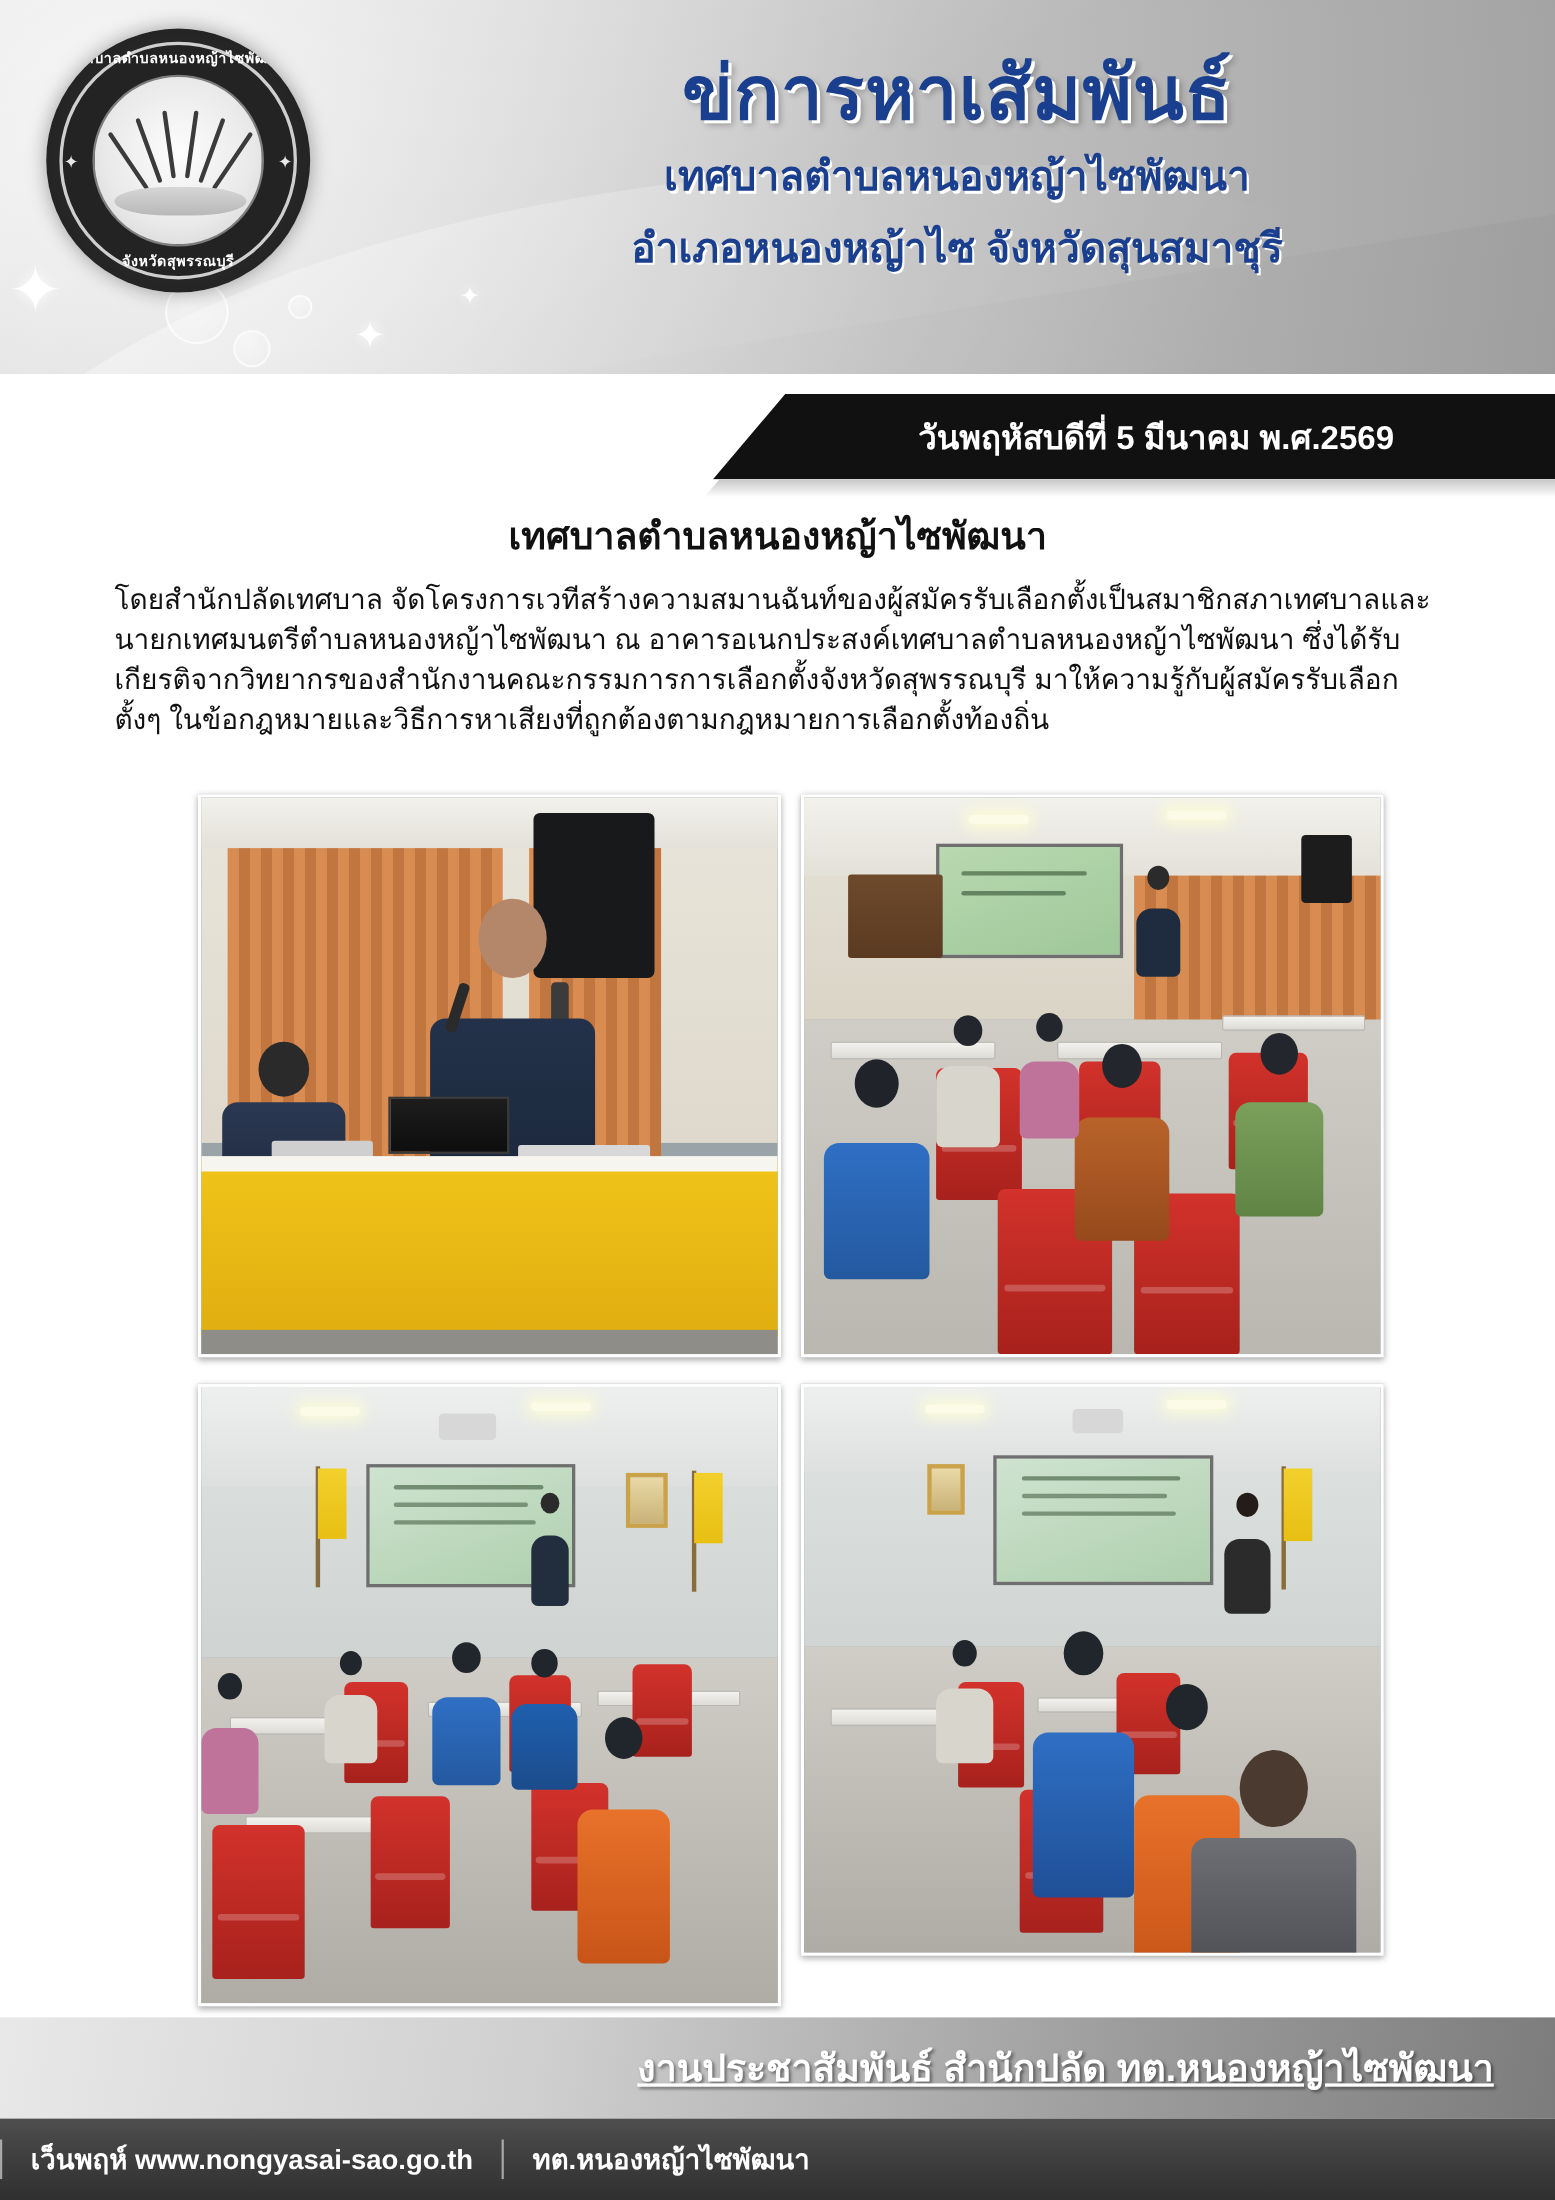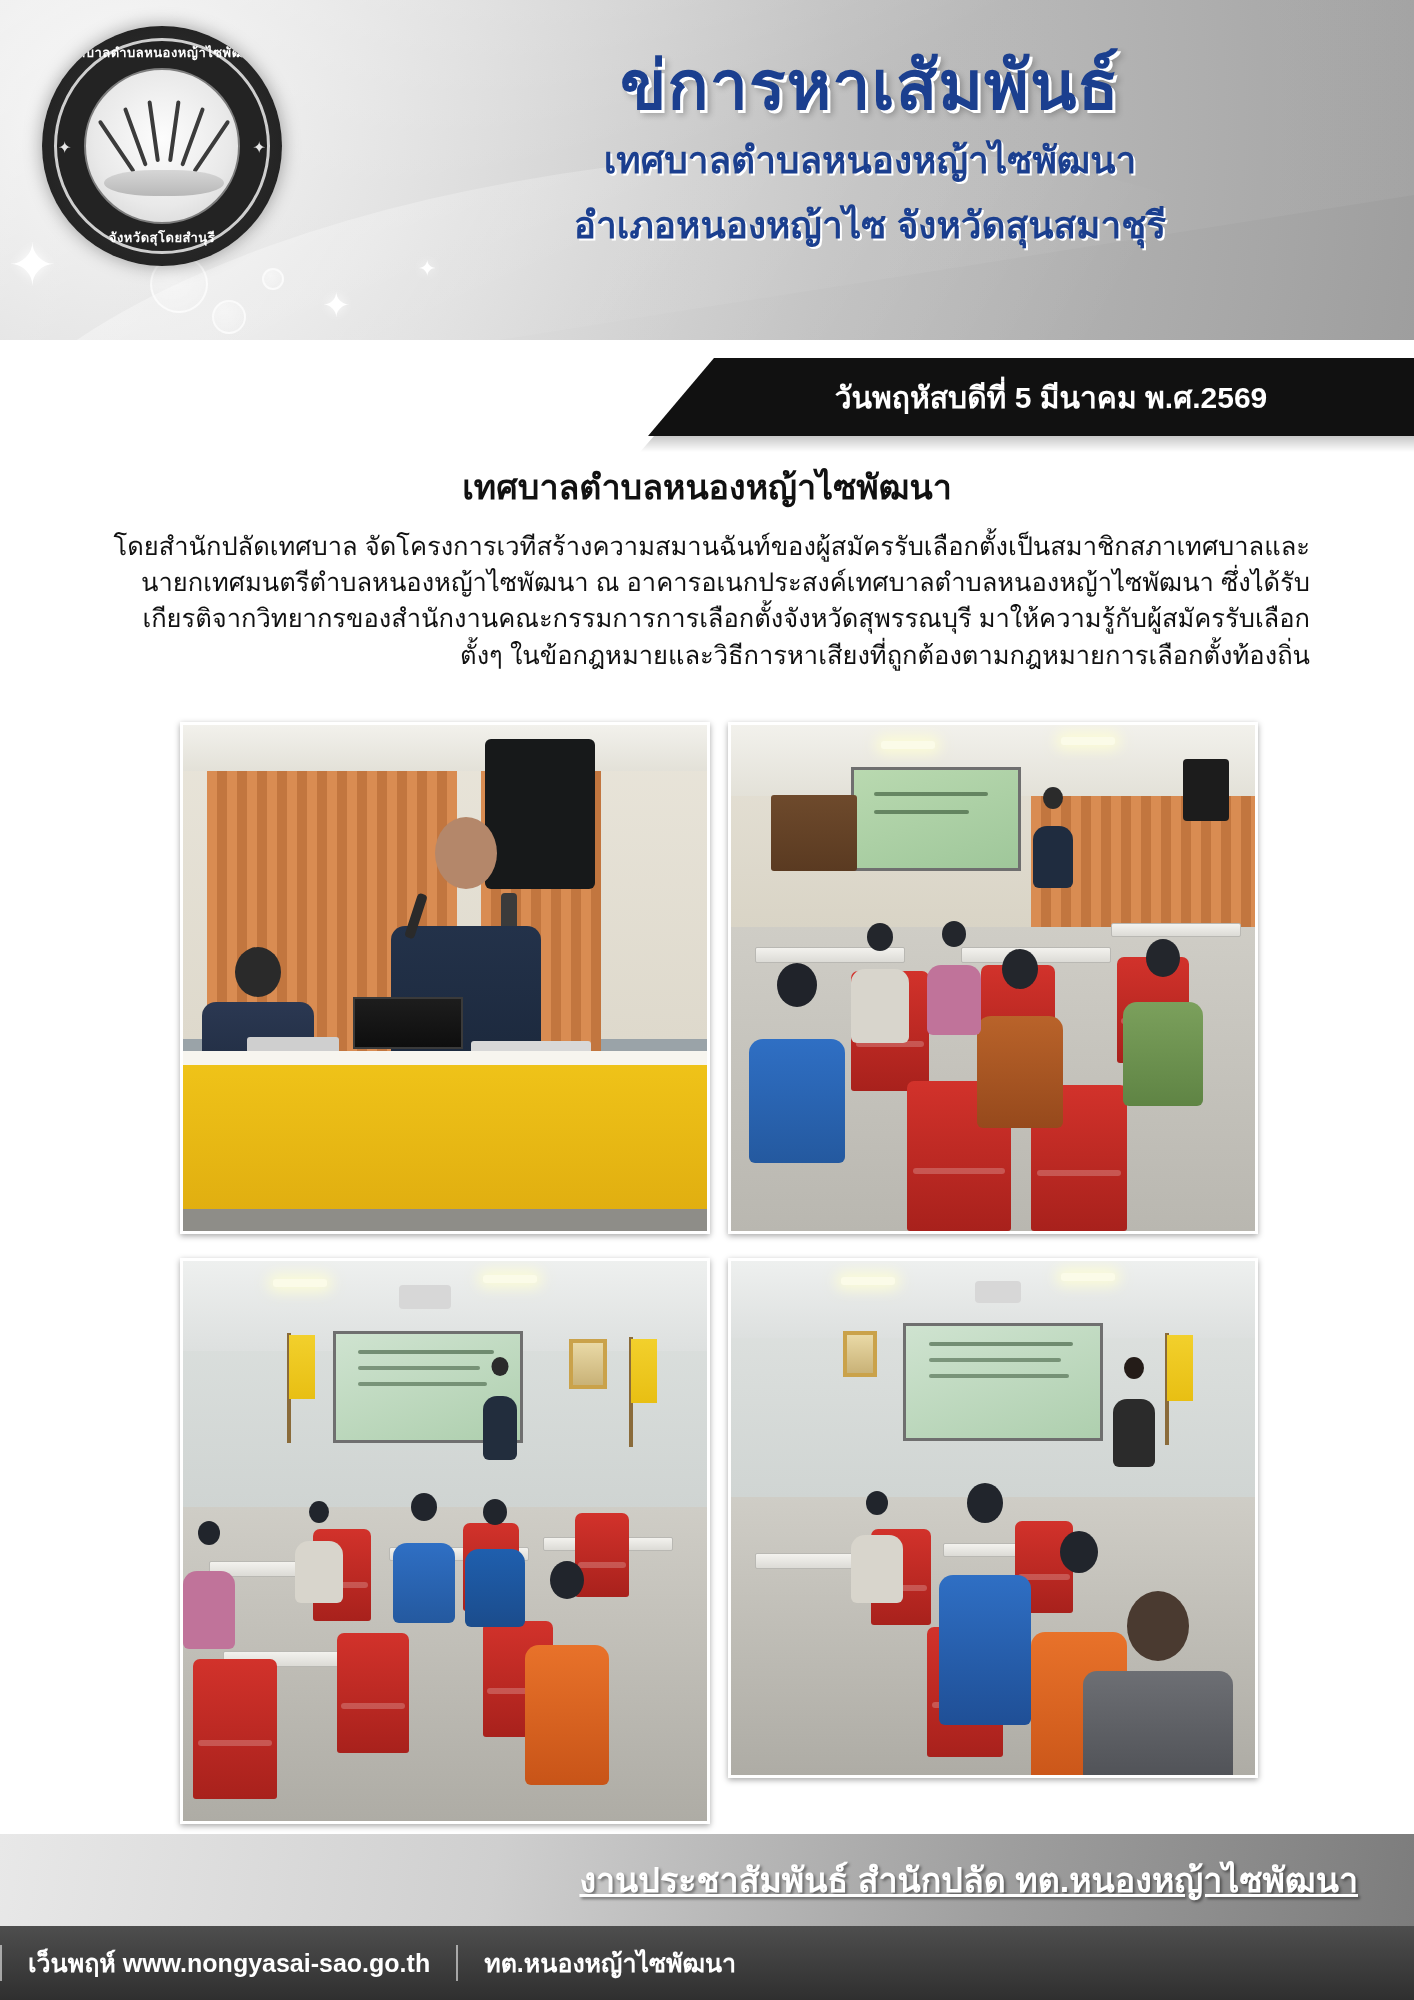--- a/index.html
+++ b/index.html
@@ -196,21 +196,21 @@
     font-size: 34px;
     font-weight: bold;
     color: #111111;
     margin-bottom: 14px;
   }
   .body-text {
     margin: 0 104px;
     font-size: 25.5px;
     line-height: 1.42;
     color: #111111;
-    text-align: right;
+    text-align: left;
   }
 
   
   .photos {
     position: absolute;
     top: 722px;
     left: 0;
     width: 1414px;
     height: 1110px;
   }
@@ -321,21 +321,21 @@
           <i style="left:-30px; top:10px; transform: rotate(-34deg);"></i>
           <i style="left:-18px; top:4px;  transform: rotate(-20deg);"></i>
           <i style="left:-6px;  top:0;    transform: rotate(-8deg);"></i>
           <i style="left:6px;   top:0;    transform: rotate(8deg);"></i>
           <i style="left:18px;  top:4px;  transform: rotate(20deg);"></i>
           <i style="left:30px;  top:10px; transform: rotate(34deg);"></i>
         </div>
         <div class="logo-water"></div>
       </div>
       <div class="logo-text-top">เทศบาลตำบลหนองหญ้าไซพัฒนา</div>
-      <div class="logo-text-bottom">จังหวัดสุโดยสำนุรี</div>
+      <div class="logo-text-bottom">จังหวัดสุพรรณบุรี</div>
     </div>
 
     <div class="title-block">
       <div class="main-title">ข่การหาเสัมพันธ์</div>
       <div class="sub-title-1">เทศบาลตำบลหนองหญ้าไซพัฒนา</div>
       <div class="sub-title-2">อำเภอหนองหญ้าไซ จังหวัดสุนสมาชุรี</div>
     </div>
   </div>
 
   <div class="ribbon-shadow"></div>

